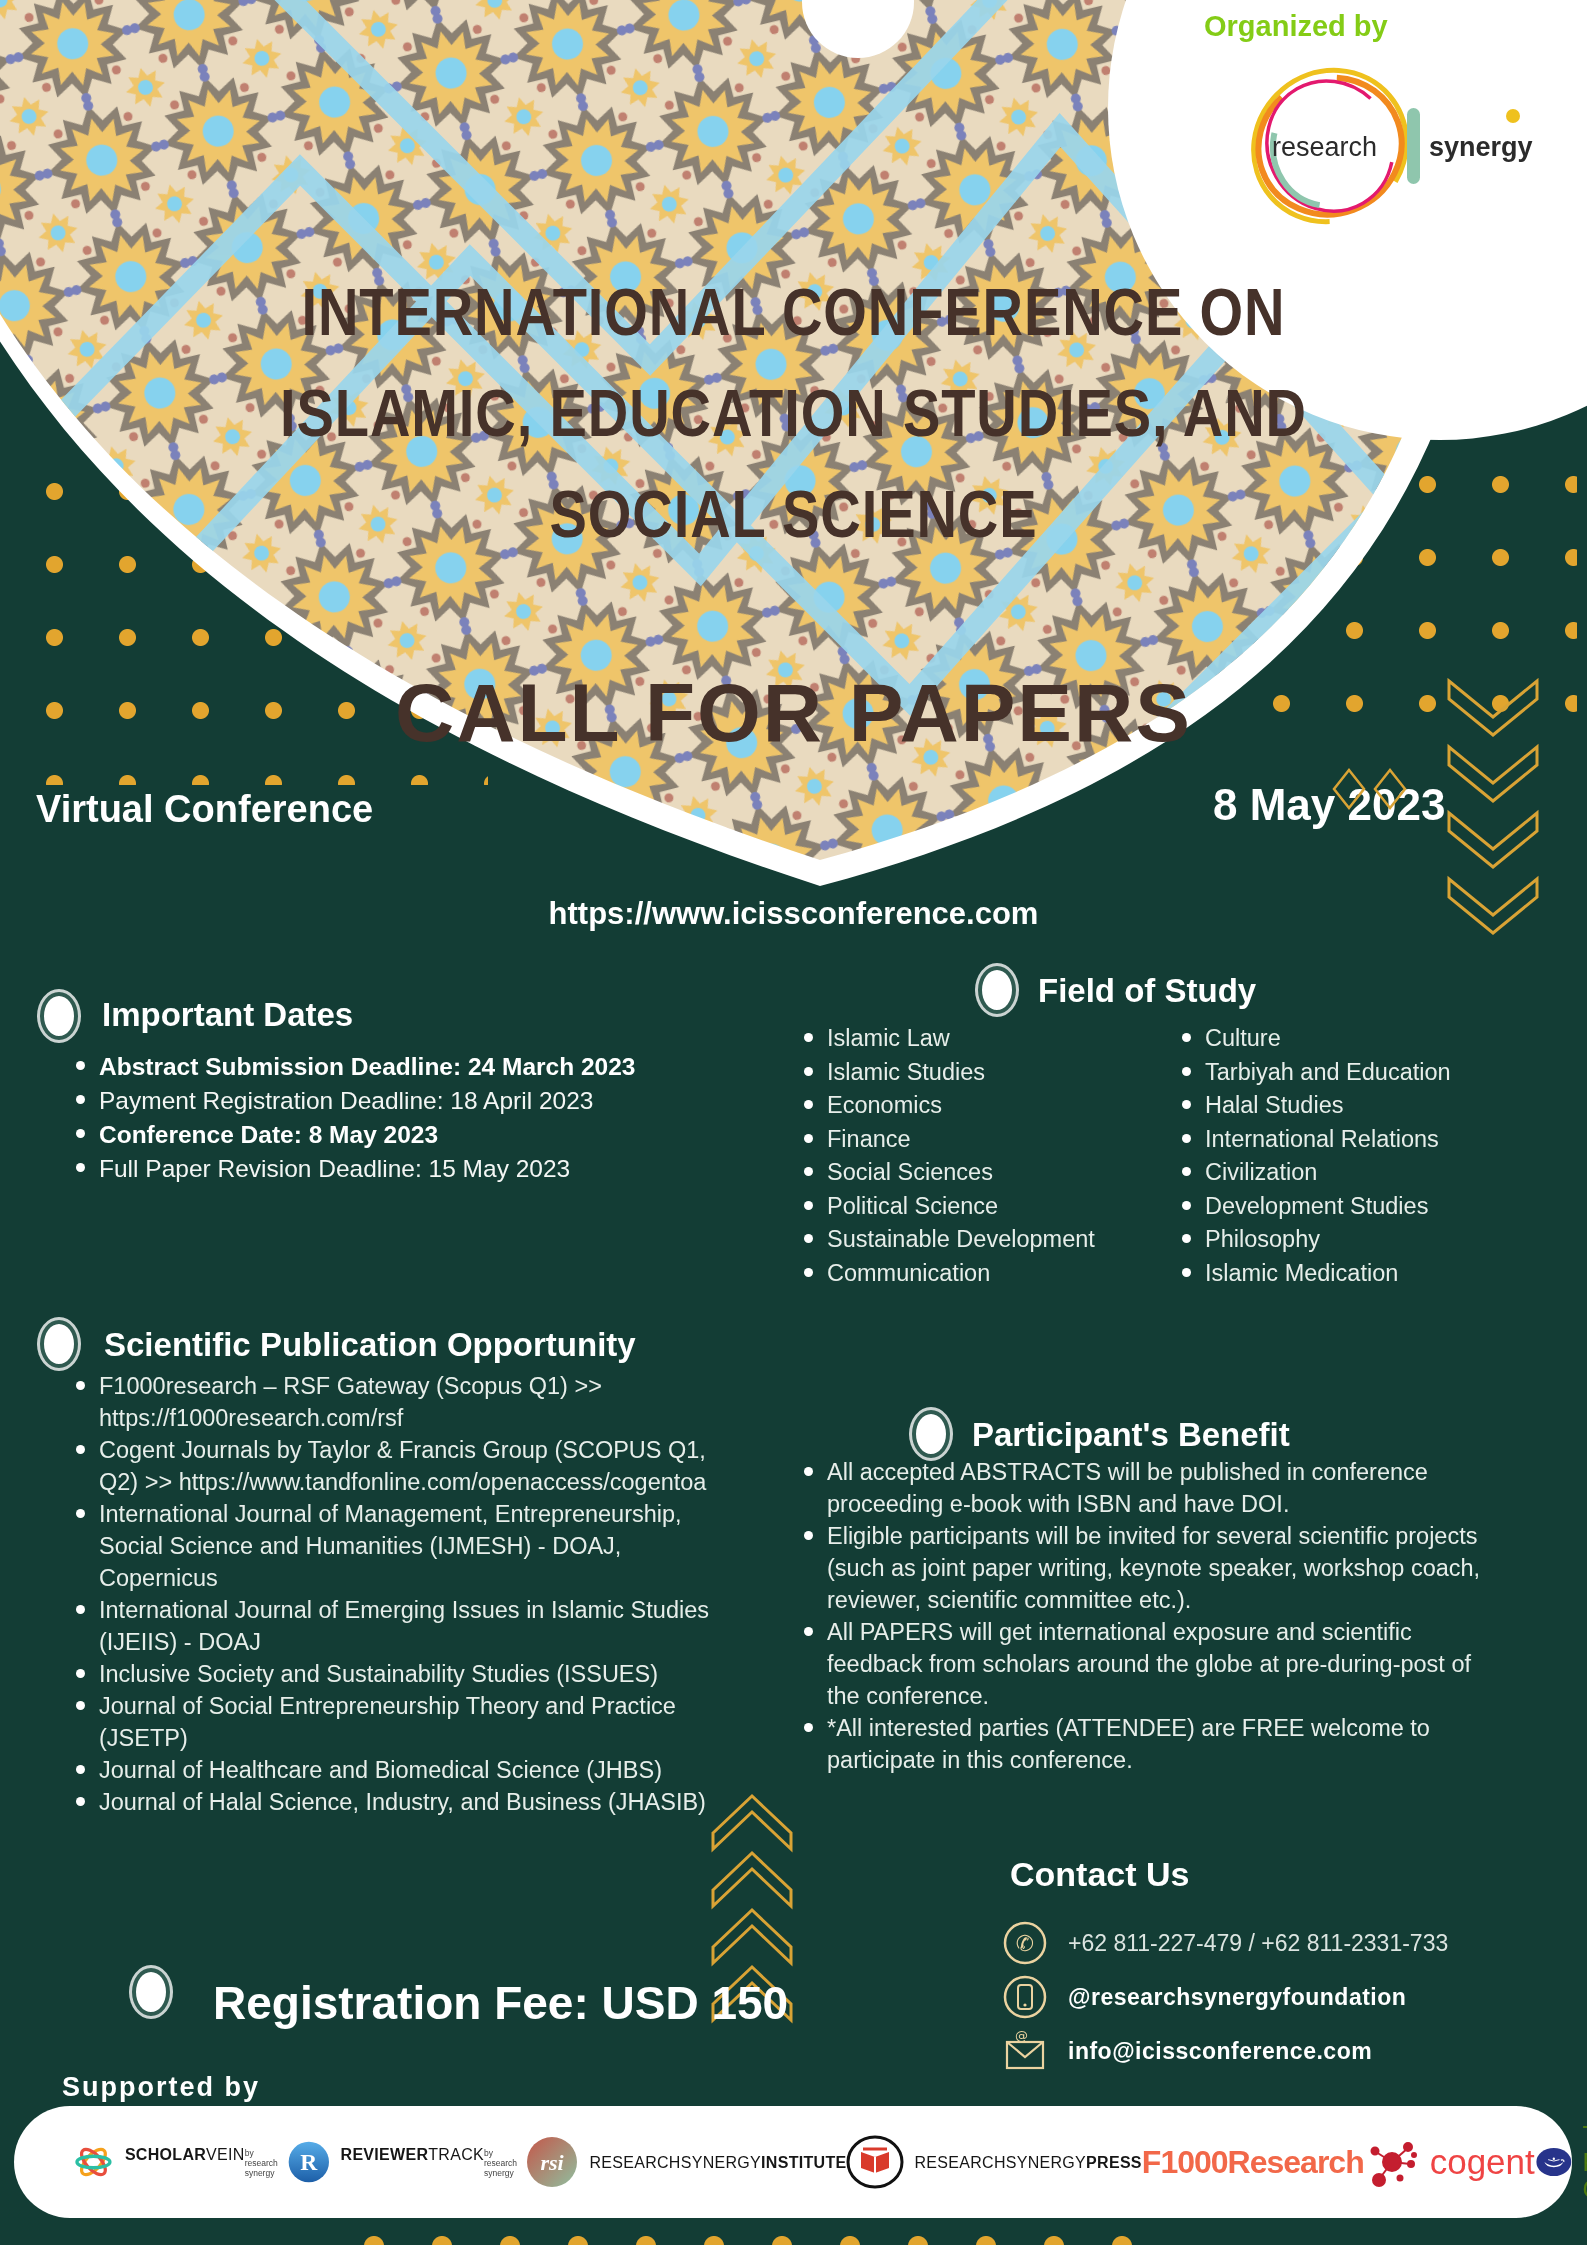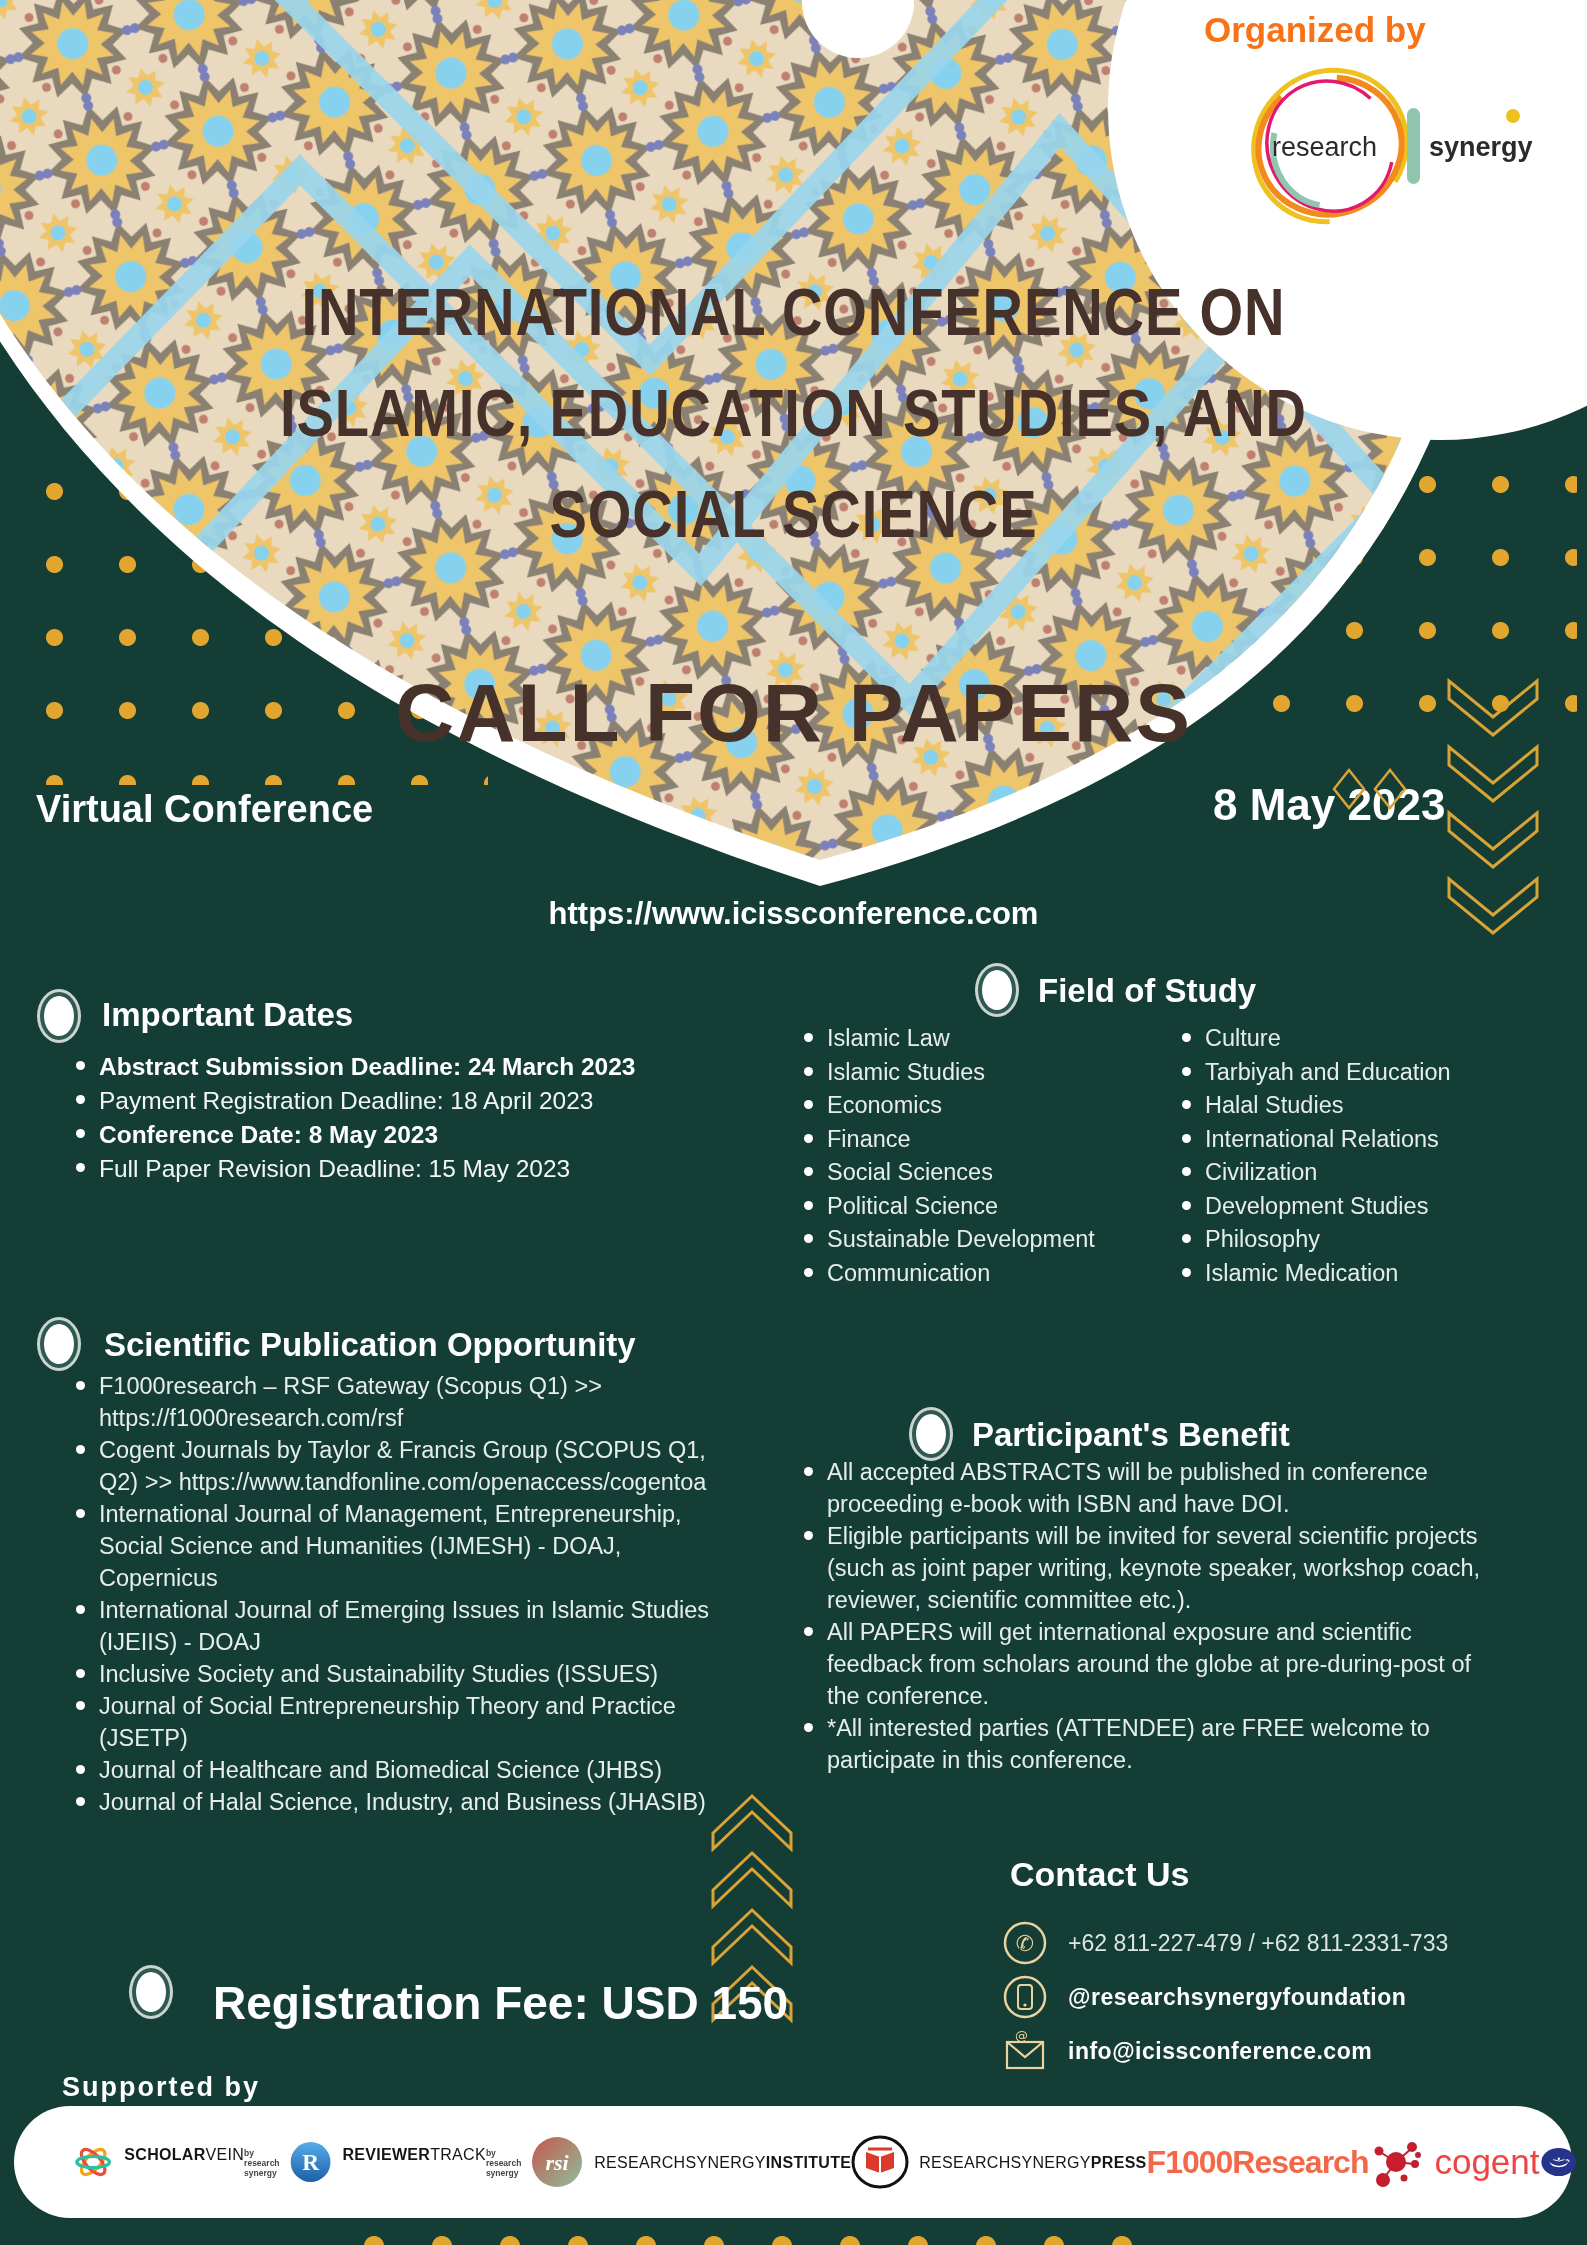--- a/index.html
+++ b/index.html
@@ -26,21 +26,21 @@
   .fos li{line-height:33.5px;}
   .contact-row{position:absolute;display:flex;align-items:center;gap:20px;}
   .contact-row .ctxt{font-size:23px;color:#DCE5E1;}
   .contact-row .ctxt.b{font-weight:bold;color:#fff;letter-spacing:.5px;}
   .bar{position:absolute;left:14px;top:2106px;width:1558px;height:112px;background:#fff;border-radius:56px;
        display:flex;align-items:center;justify-content:space-between;padding:0 58px;box-sizing:border-box;}
   .logo{display:flex;align-items:center;gap:10px;}
   .ltxt{display:flex;flex-direction:row;justify-content:center;}
   .l1{font-size:16px;font-weight:bold;color:#161616;line-height:17px;letter-spacing:.3px;}
   .l1.light{font-weight:normal;}
-  .lsub{font-size:8.5px;color:#444;margin-top:2px;font-weight:bold;}
+  .lsub{font-size:8.5px;color:#444;margin-top:2px;}
   .f1000-t{font-size:32px;font-weight:bold;color:#F26849;letter-spacing:-1px;}
   .cogent-t{font-size:35px;font-weight:normal;color:#ef4444;}
   .tf-l1{font-size:25px;color:#4d7c0f;line-height:27px;}
   .tf-l2{font-size:15px;color:#27348B;}
 </style>
 </head>
 <body>
 
 <div class="poster">
 
@@ -115,21 +115,21 @@
 
 
   <div class="abs big-title" style="top:262px;z-index:3;">
     <div class="tl">INTERNATIONAL CONFERENCE ON</div>
     <div class="tl">ISLAMIC, EDUCATION STUDIES, AND</div>
     <div class="tl">SOCIAL SCIENCE</div>
   </div>
 
   <div class="abs cfp" style="top:666px;z-index:3;">CALL FOR PAPERS</div>
 
-  <div class="abs" style="left:1204px;top:10px;font-size:35px;font-weight:bold;color:#f97316;z-index:4;">Organized by</div>
+  <div class="abs" style="left:1204px;top:10px;font-size:29px;font-weight:bold;color:#84cc16;z-index:4;">Organized by</div>
   <svg class="abs" style="left:1215px;top:46px;z-index:4;" width="330" height="200" viewBox="0 0 330 200">
     <g fill="none">
       <ellipse cx="115" cy="100" rx="78" ry="74" stroke="#EFC11E" stroke-width="5" stroke-dasharray="330 80" transform="rotate(140 115 100)"></ellipse>
       <ellipse cx="115" cy="100" rx="72" ry="68" stroke="#F28A1E" stroke-width="6" stroke-dasharray="300 60" transform="rotate(-20 115 100)"></ellipse>
       <ellipse cx="115" cy="100" rx="66" ry="62" stroke="#E3196E" stroke-width="3.5" stroke-dasharray="280 70" transform="rotate(60 115 100)"></ellipse>
       <ellipse cx="115" cy="100" rx="60" ry="57" stroke="#8FC6AD" stroke-width="6" stroke-dasharray="95 300" transform="rotate(100 115 100)"></ellipse>
     </g>
     <text x="57" y="110" font-size="27" fill="#2b2b2b" font-family="Liberation Sans, sans-serif">research</text>
     <rect x="192" y="62" width="13" height="76" rx="6.5" fill="#8FC6AD"></rect>
     <text x="214" y="110" font-size="27" font-weight="bold" fill="#2b2b2b" font-family="Liberation Sans, sans-serif">synergy</text>

